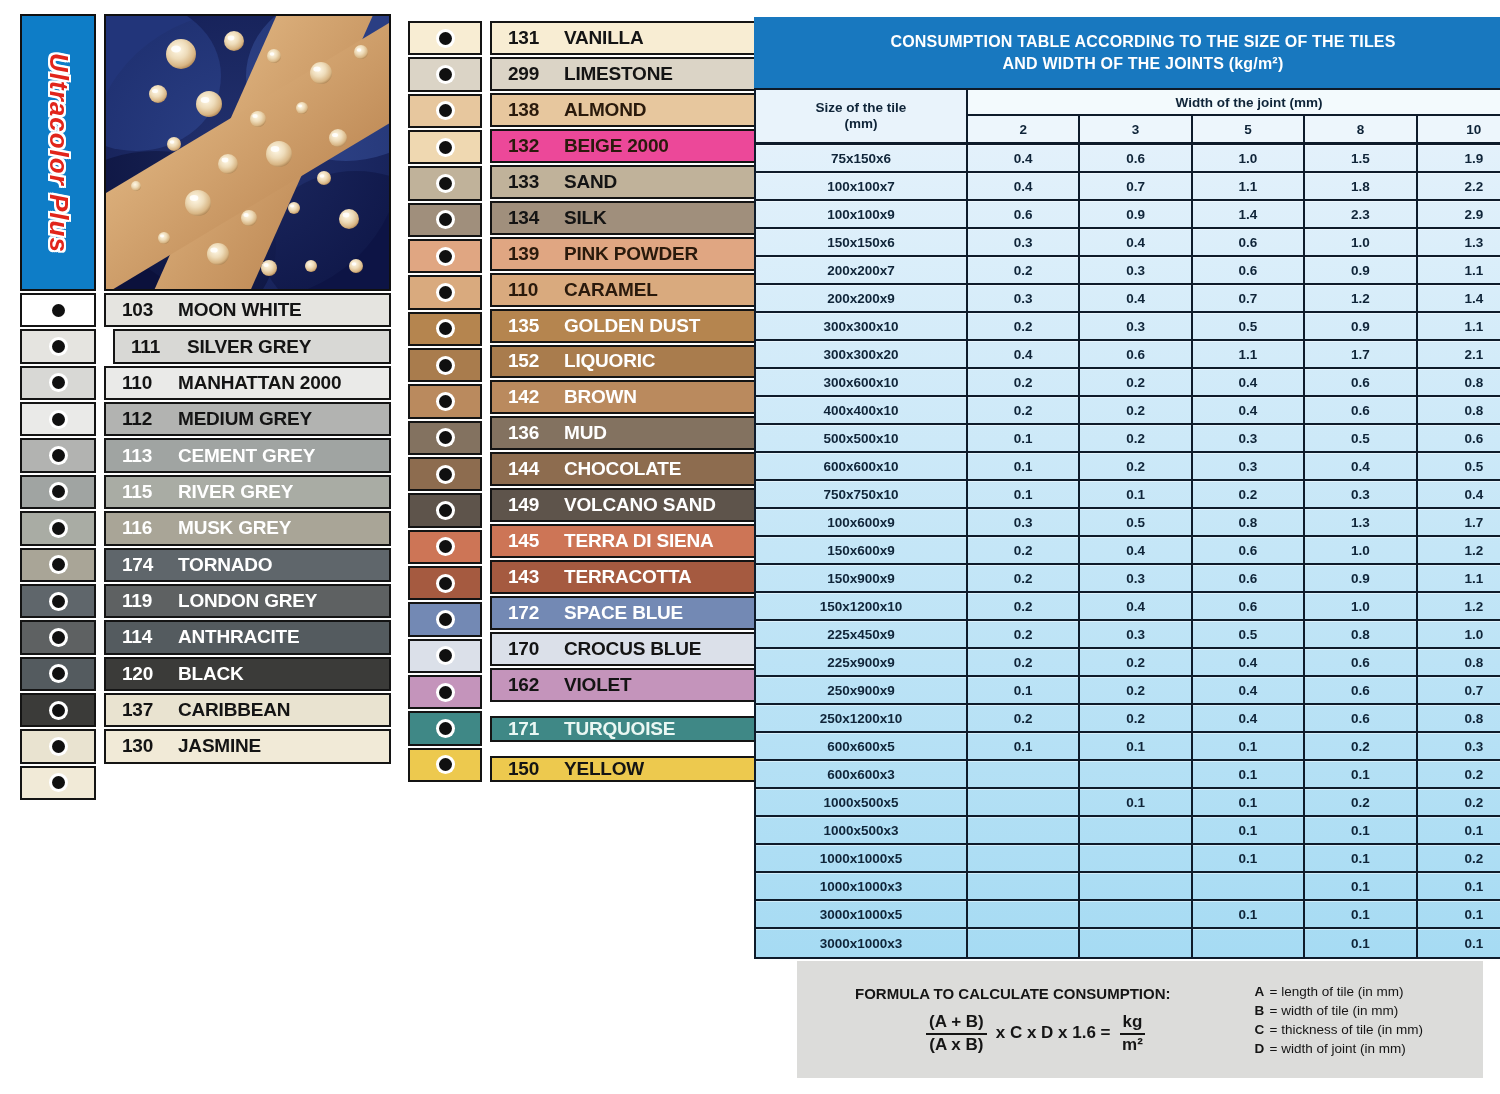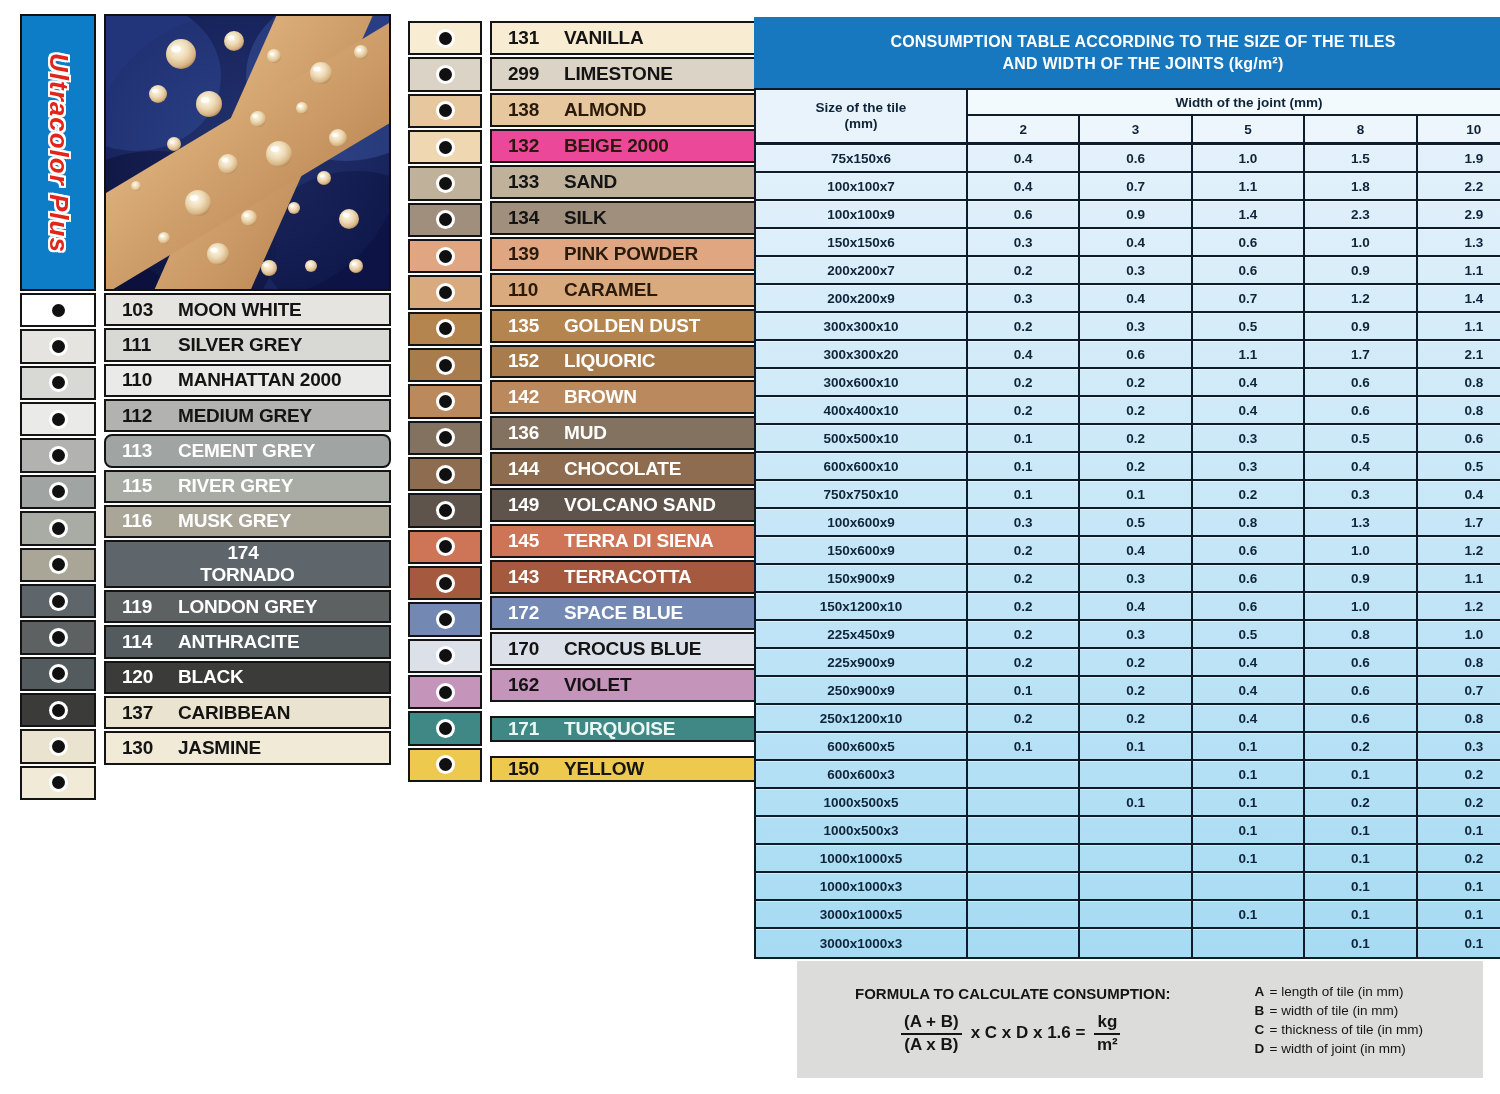--- a/index.html
+++ b/index.html
@@ -52,21 +52,21 @@
             height:812px;font-size:13.5px;font-weight:bold;color:#0f2438;}
   .tc{display:flex;align-items:center;justify-content:center;box-sizing:border-box;
       border-right:2px solid #0e1b2a;border-bottom:2px solid #0e1b2a;
       box-shadow:inset 0 1px 0 rgba(255,255,255,.45);}
   .tc:nth-child(6n){border-right:0;}
   .tc:nth-last-child(-n+6){border-bottom:0;}
 
   
   .formula{position:absolute;left:797px;top:961px;width:686px;height:117px;box-sizing:border-box;
            display:flex;align-items:center;color:#151515;}
-  .f-left{margin-left:58px;display:flex;flex-direction:column;gap:10px;}
+  .f-left{margin-left:58px;display:flex;flex-direction:column;gap:10px;align-items:center;}
   .f-head{font-weight:bold;font-size:15px;}
   .f-line{display:flex;align-items:center;font-weight:bold;font-size:17px;margin-left:46px;}
   .frac{display:inline-flex;flex-direction:column;text-align:center;line-height:1.15;}
   .frac .top{border-bottom:2px solid #151515;padding:0 3px 1px;}
   .f-mid{margin:0 9px;}
   .legend{margin-left:auto;margin-right:60px;display:flex;flex-direction:column;gap:4px;
           font-size:13.5px;}
   .legend-row{display:flex;white-space:nowrap;}
   .legend-row b{width:15px;flex:0 0 auto;}
 </style>
@@ -198,45 +198,45 @@
       </div>
       <div class="dot-cell" style="background: rgb(241, 234, 215);">
         <span class="dot"></span>
       </div>
     </div>
   <div class="list-col" id="left-list" style="grid-template-rows: repeat(14, 1fr);">
       <div class="swatch-row" style="background: rgb(229, 228, 224); color: rgb(20, 20, 20);">
         <span class="code">103</span>
         <span class="name">MOON WHITE</span>
       </div>
-      <div class="swatch-row" style="background: rgb(216, 216, 213); color: rgb(20, 20, 20);">
+      <div class="swatch-row" style="background: rgb(216, 216, 213); color: rgb(20, 20, 20); margin-left: 9px;">
         <span class="code">111</span>
         <span class="name">SILVER GREY</span>
       </div>
       <div class="swatch-row" style="background: rgb(234, 234, 232); color: rgb(20, 20, 20);">
         <span class="code">110</span>
         <span class="name">MANHATTAN 2000</span>
       </div>
       <div class="swatch-row" style="background: rgb(178, 179, 177); color: rgb(20, 20, 20);">
         <span class="code">112</span>
         <span class="name">MEDIUM GREY</span>
       </div>
-      <div class="swatch-row" style="background: rgb(160, 164, 162); color: rgb(255, 255, 255); border-radius: 8px;">
+      <div class="swatch-row" style="background: rgb(160, 164, 162); color: rgb(255, 255, 255);">
         <span class="code">113</span>
         <span class="name">CEMENT GREY</span>
       </div>
       <div class="swatch-row" style="background: rgb(169, 172, 164); color: rgb(255, 255, 255);">
         <span class="code">115</span>
         <span class="name">RIVER GREY</span>
       </div>
       <div class="swatch-row" style="background: rgb(169, 165, 151); color: rgb(255, 255, 255);">
         <span class="code">116</span>
         <span class="name">MUSK GREY</span>
       </div>
-      <div class="swatch-row" style="background: rgb(95, 102, 107); color: rgb(255, 255, 255); flex-direction: column;">
+      <div class="swatch-row" style="background: rgb(95, 102, 107); color: rgb(255, 255, 255);">
         <span class="code">174</span>
         <span class="name">TORNADO</span>
       </div>
       <div class="swatch-row" style="background: rgb(94, 97, 98); color: rgb(255, 255, 255);">
         <span class="code">119</span>
         <span class="name">LONDON GREY</span>
       </div>
       <div class="swatch-row" style="background: rgb(84, 91, 95); color: rgb(255, 255, 255);">
         <span class="code">114</span>
         <span class="name">ANTHRACITE</span>

